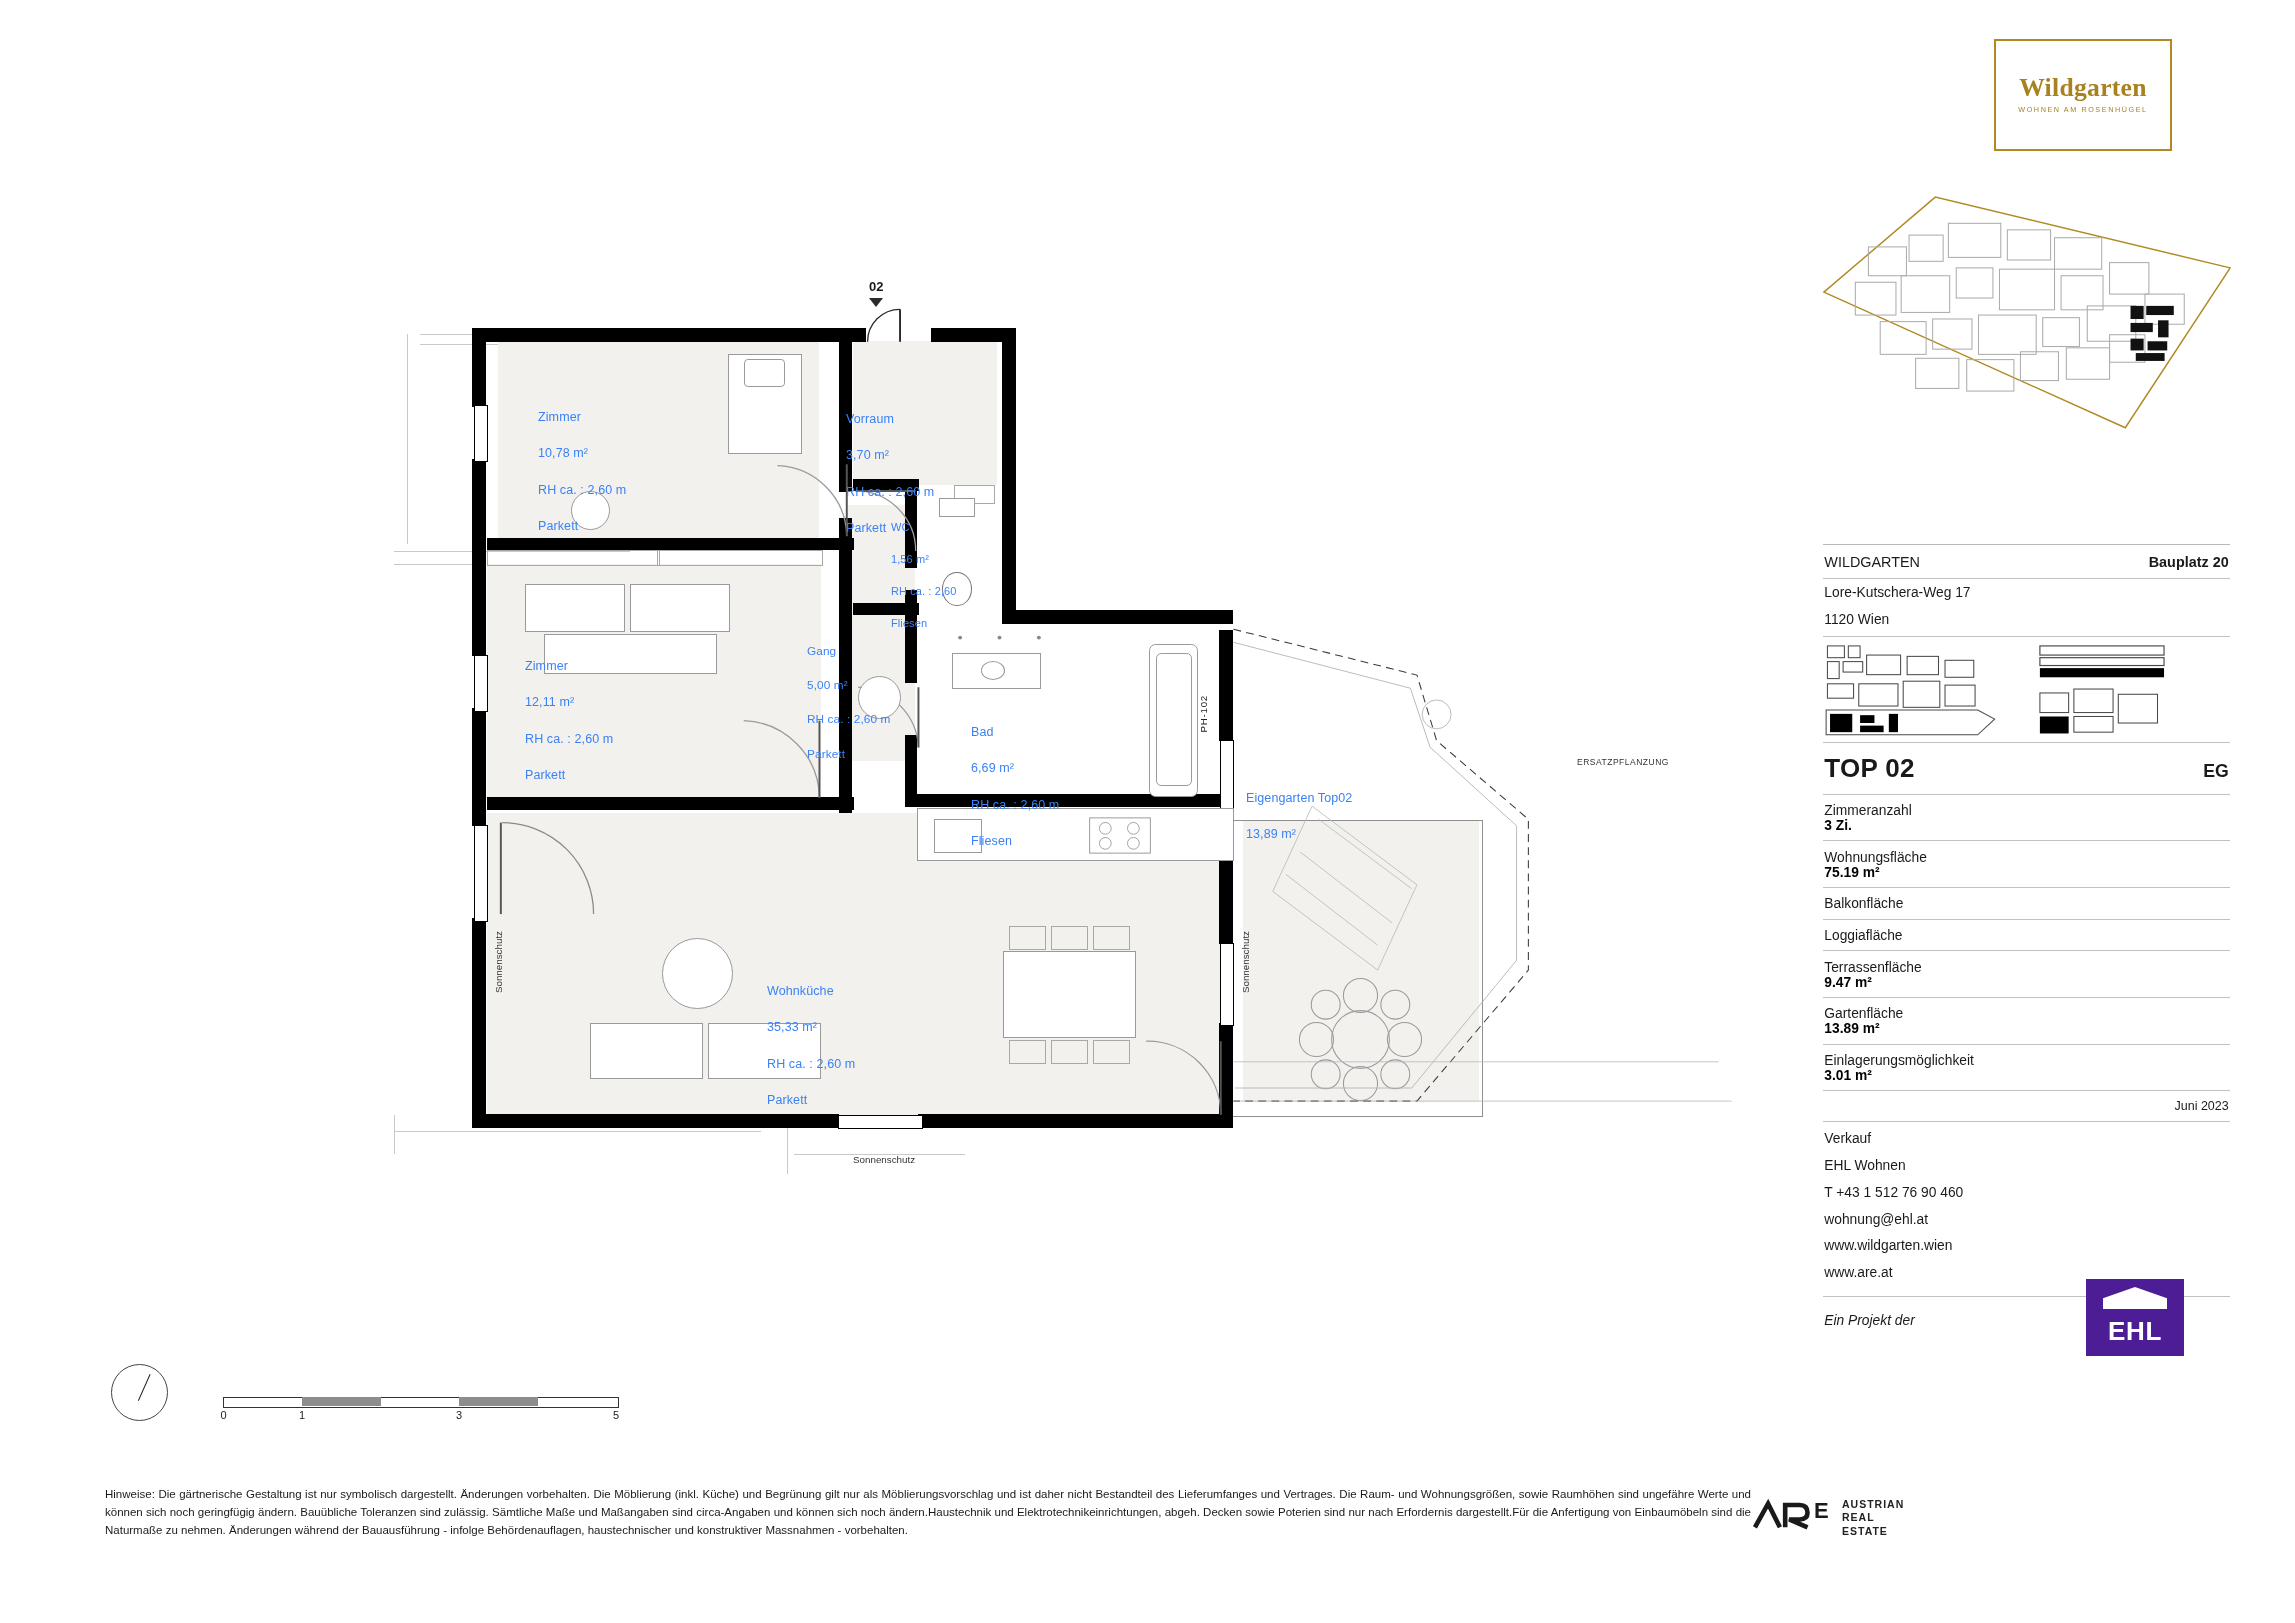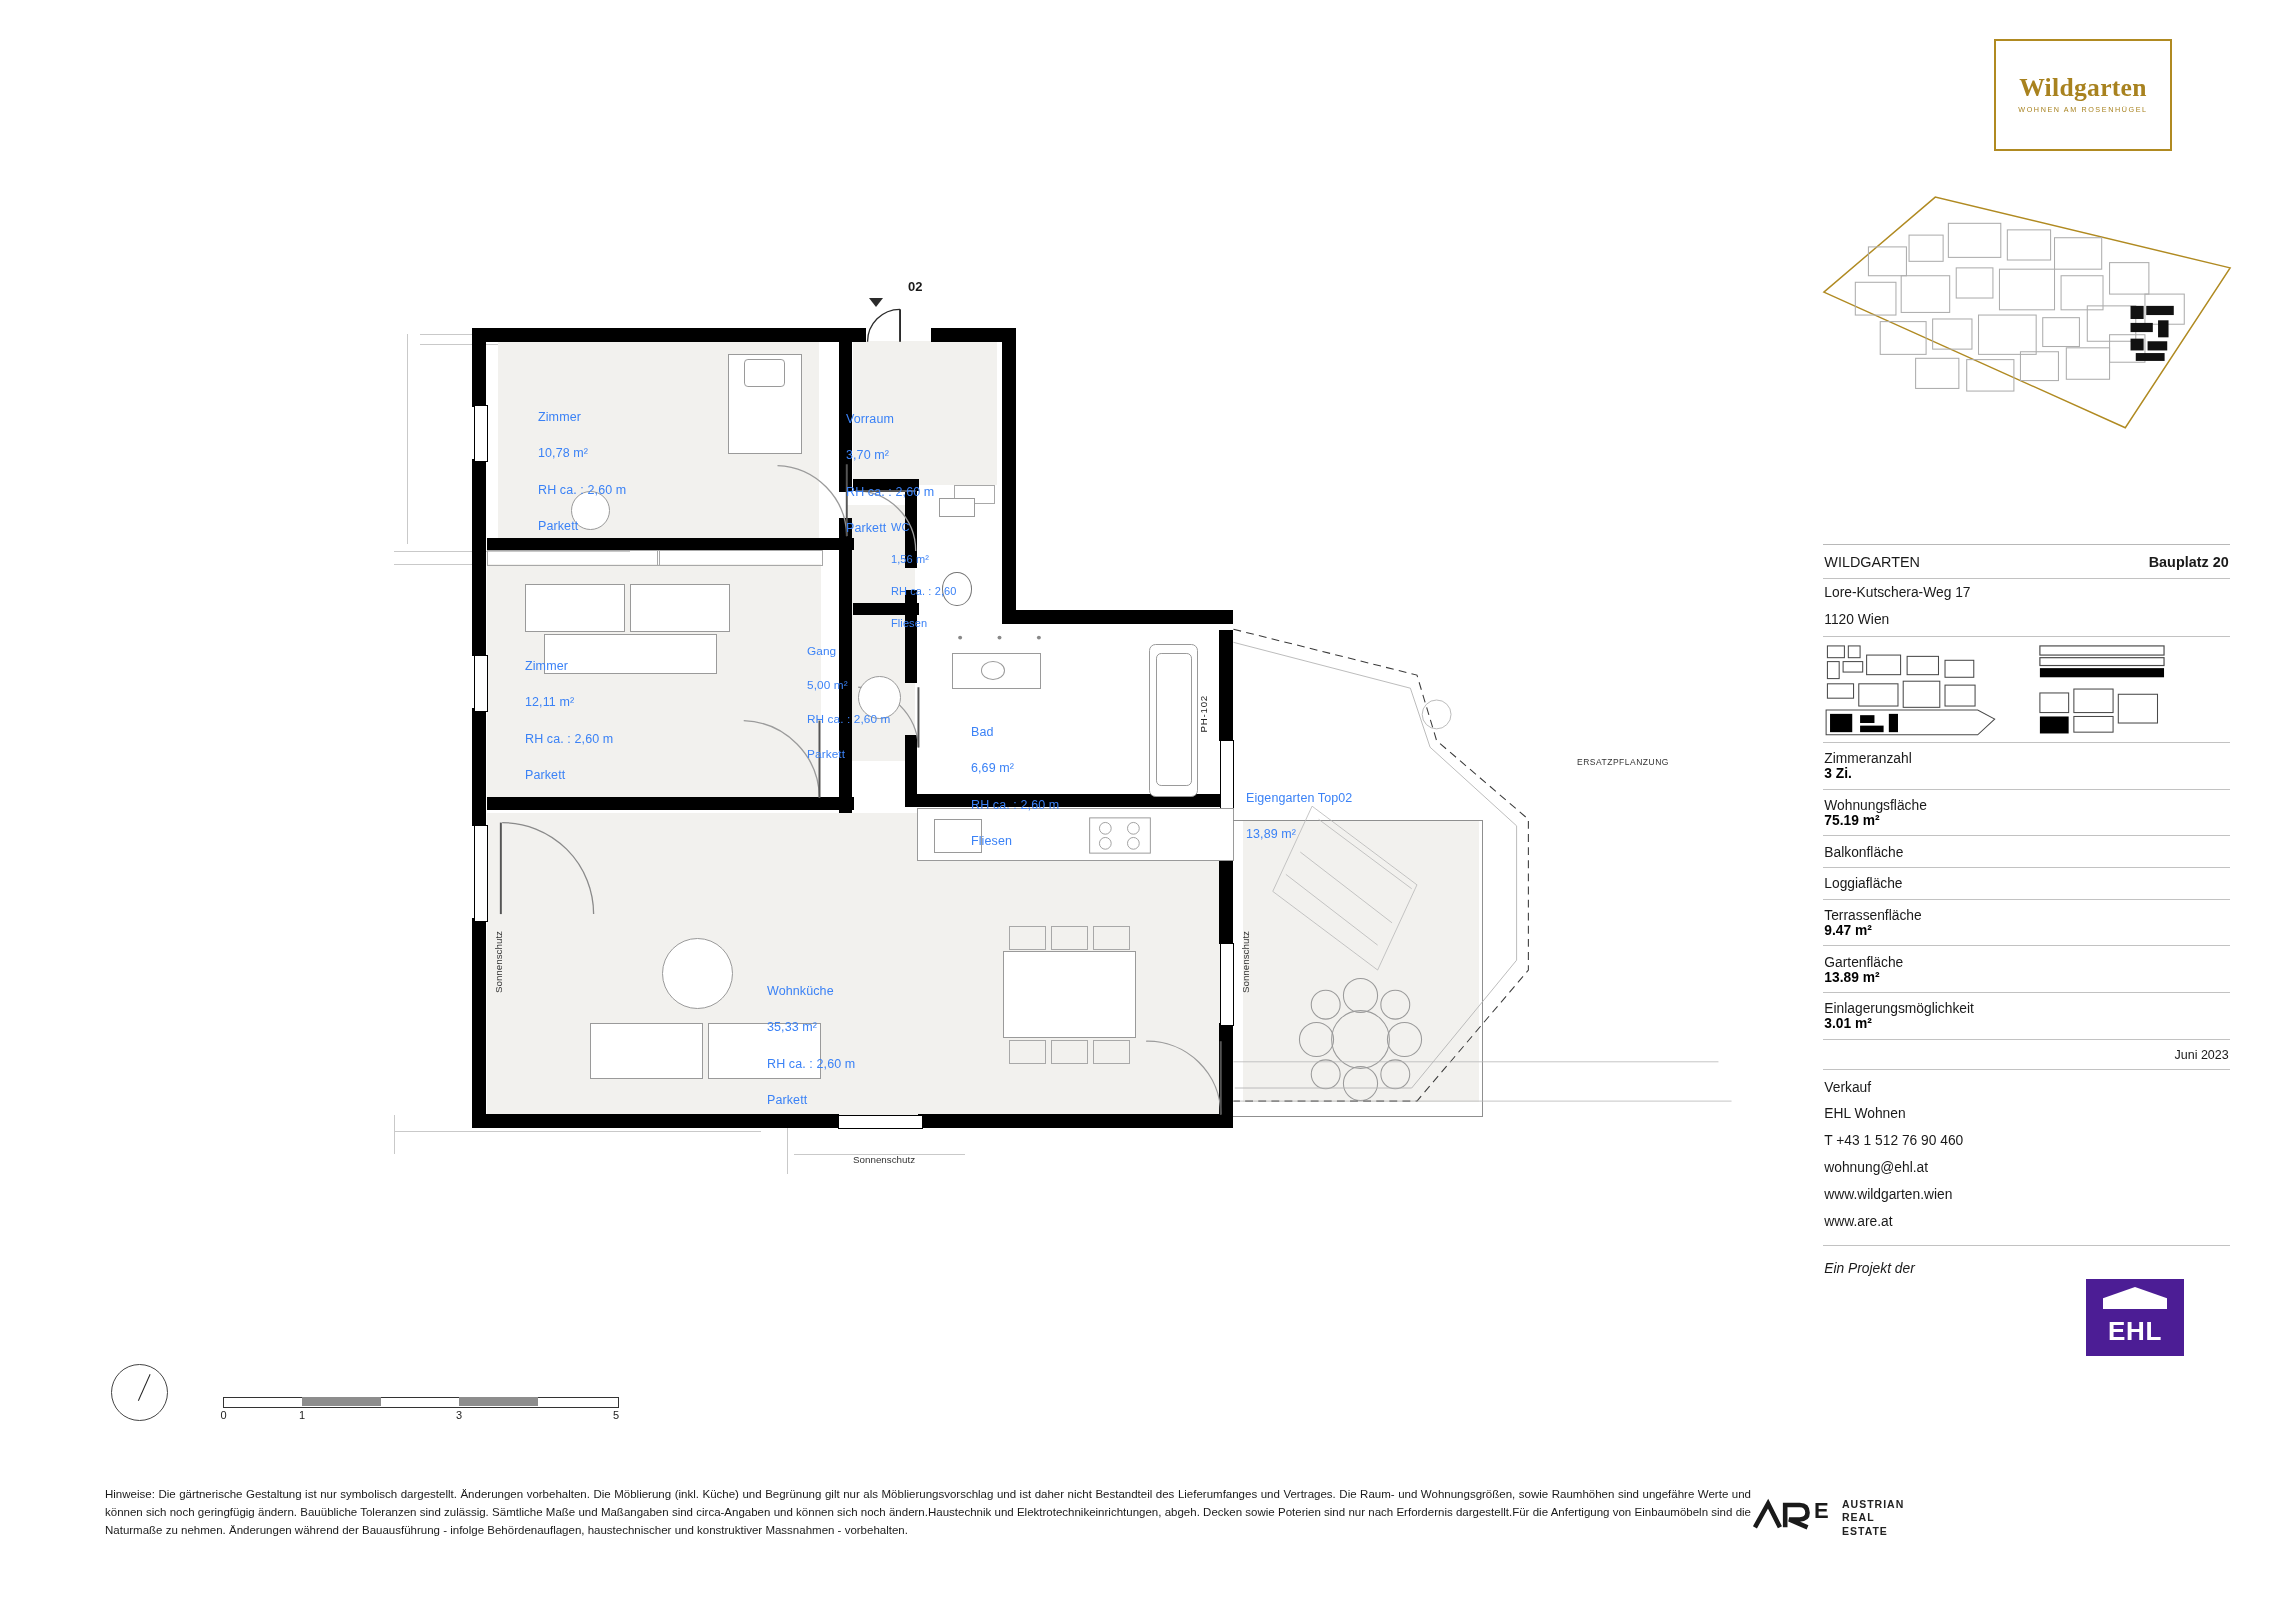--- a/index.html
+++ b/index.html
@@ -200,21 +200,20 @@
   }
 
   
   .sitemap { position: absolute; left: 1817px; top: 184px; width: 420px; height: 249px; }
 
   
   .marker-num {
     position: absolute;
     font-size: 13px;
     font-weight: bold;
-    margin-left: 39px;
   }
   .tri-down {
     position: absolute;
     width: 0; height: 0;
     border-left: 7.2px solid transparent;
     border-right: 7.2px solid transparent;
     border-top: 9.8px solid #2b2b2b;
   }
   .small-txt { position: absolute; font-size: 9.8px; color: #222; }
   .tiny-txt { position: absolute; font-size: 8.5px; color: #333; margin-top: 45px; }
@@ -312,20 +311,24 @@
         <g fill="none" stroke="#4a4a4a" stroke-width="1.6">
           <rect x="10" y="78" width="44" height="30"></rect>
           <rect x="62" y="72" width="60" height="36"></rect>
           <rect x="130" y="80" width="60" height="44"></rect>
           <rect x="62" y="114" width="60" height="24"></rect>
         </g>
         <rect x="10" y="114" width="44" height="26" fill="#000"></rect>
       </svg>
     </div>
 
+    <div class="top-title">
+      <span class="big">TOP 02</span>
+      <span class="eg">EG</span>
+    </div>
 
     <div class="row">
       <span class="k">Zimmeranzahl</span>
       <span class="v">3 Zi.</span>
     </div>
     <div class="row">
       <span class="k">Wohnungsfläche</span>
       <span class="v">75.19 m²</span>
     </div>
     <div class="row">

